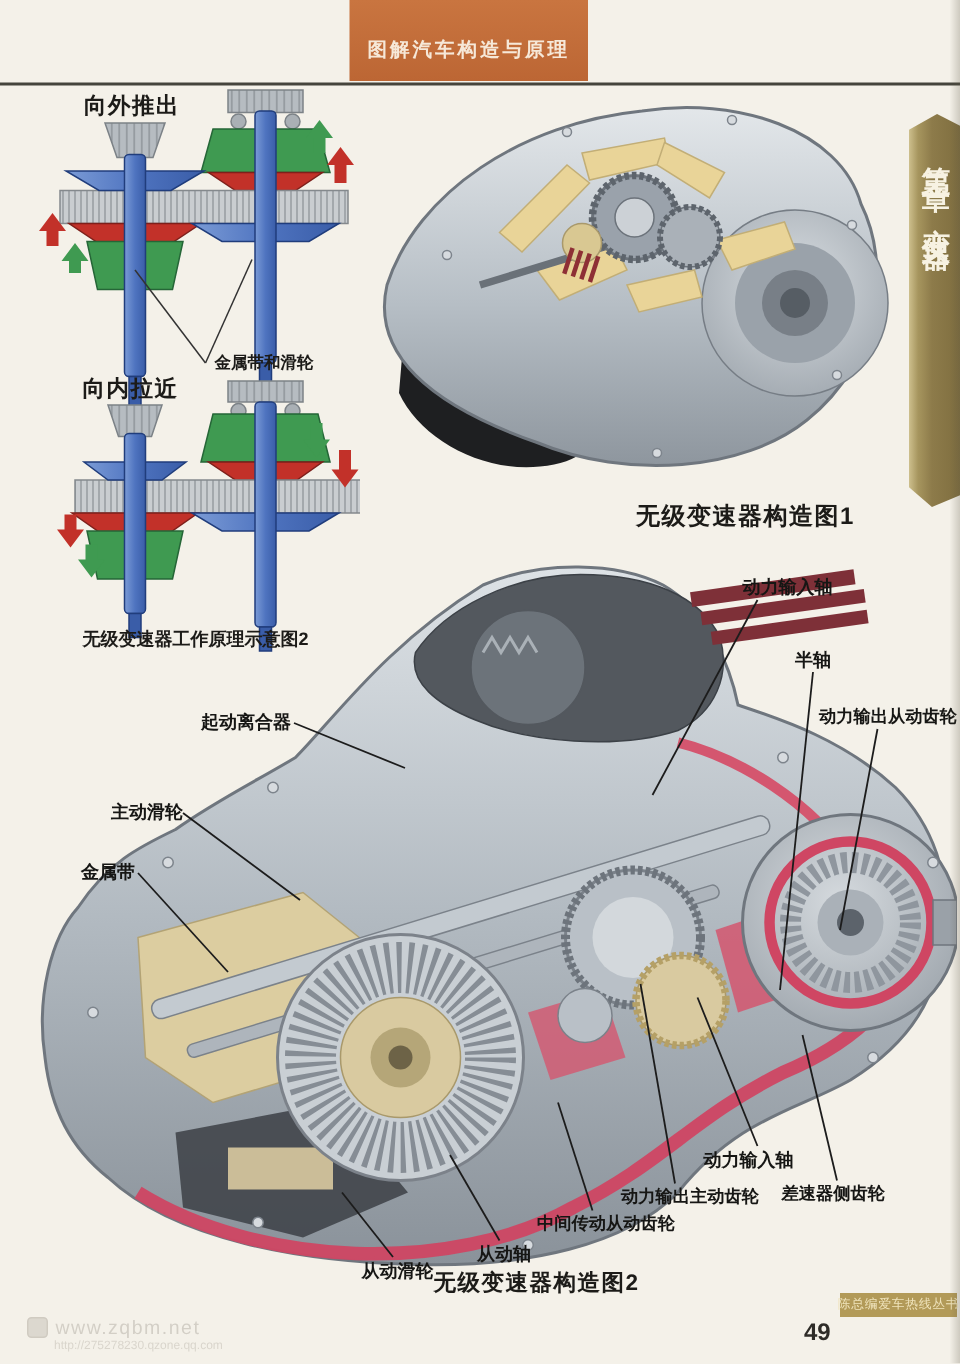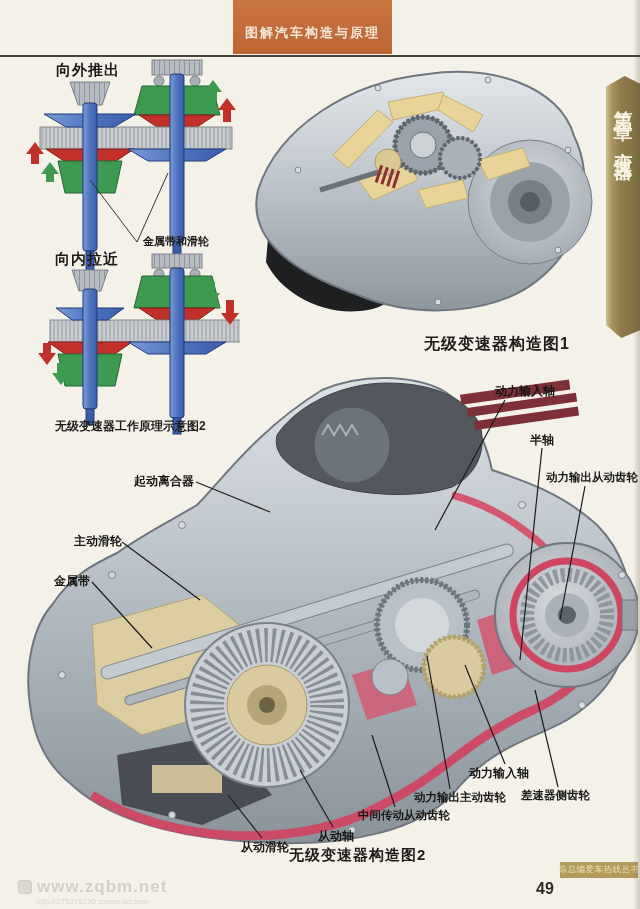--- a/index.html
+++ b/index.html
@@ -41,21 +41,21 @@
   .l11{left:241px;top:839px;}
   
   .page-num{left:536px;top:880px;font-size:16px;font-weight:bold;color:#2e2c28;}
   .series-box{left:560px;top:862px;width:78px;height:16px;background:#b29a58;
       display:flex;align-items:center;justify-content:center;}
   .series-box span{font-size:8.5px;color:#efe3bb;letter-spacing:0.5px;white-space:nowrap;}
   
   .watermark{left:18px;top:877px;opacity:.55;}
   .wm-row{display:flex;align-items:center;gap:5px;}
   .wm-icon{width:12px;height:12px;border-radius:3px;background:#c9c4ba;border:1px solid #b3ada2;}
-  .wm-site{font-size:17px;font-weight:bold;color:#b9b4ab;letter-spacing:1px;}
+  .wm-site{font-size:13px;font-weight:normal;color:#b9b4ab;letter-spacing:1px;}
   .wm-url{font-size:8px;color:#c4bfb5;margin-left:18px;}
   .edge-shade{right:0;top:0;width:7px;height:909px;background:linear-gradient(90deg,rgba(0,0,0,0),rgba(90,84,66,.25));}
 </style>
 </head>
 <body>
 
 <div class="abs header-bar">
   <span>图解汽车构造与原理</span>
 </div>
 <div class="abs header-rule"></div>

